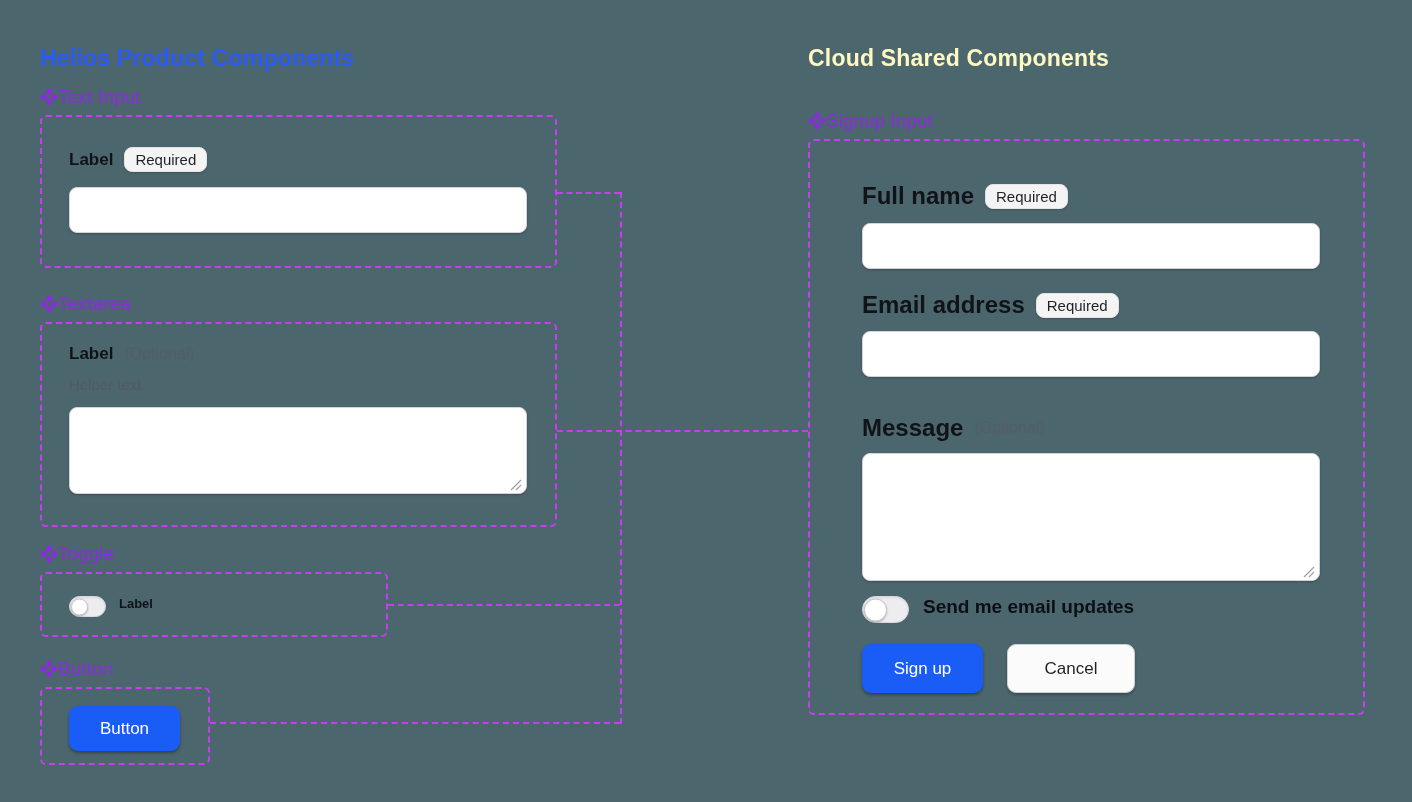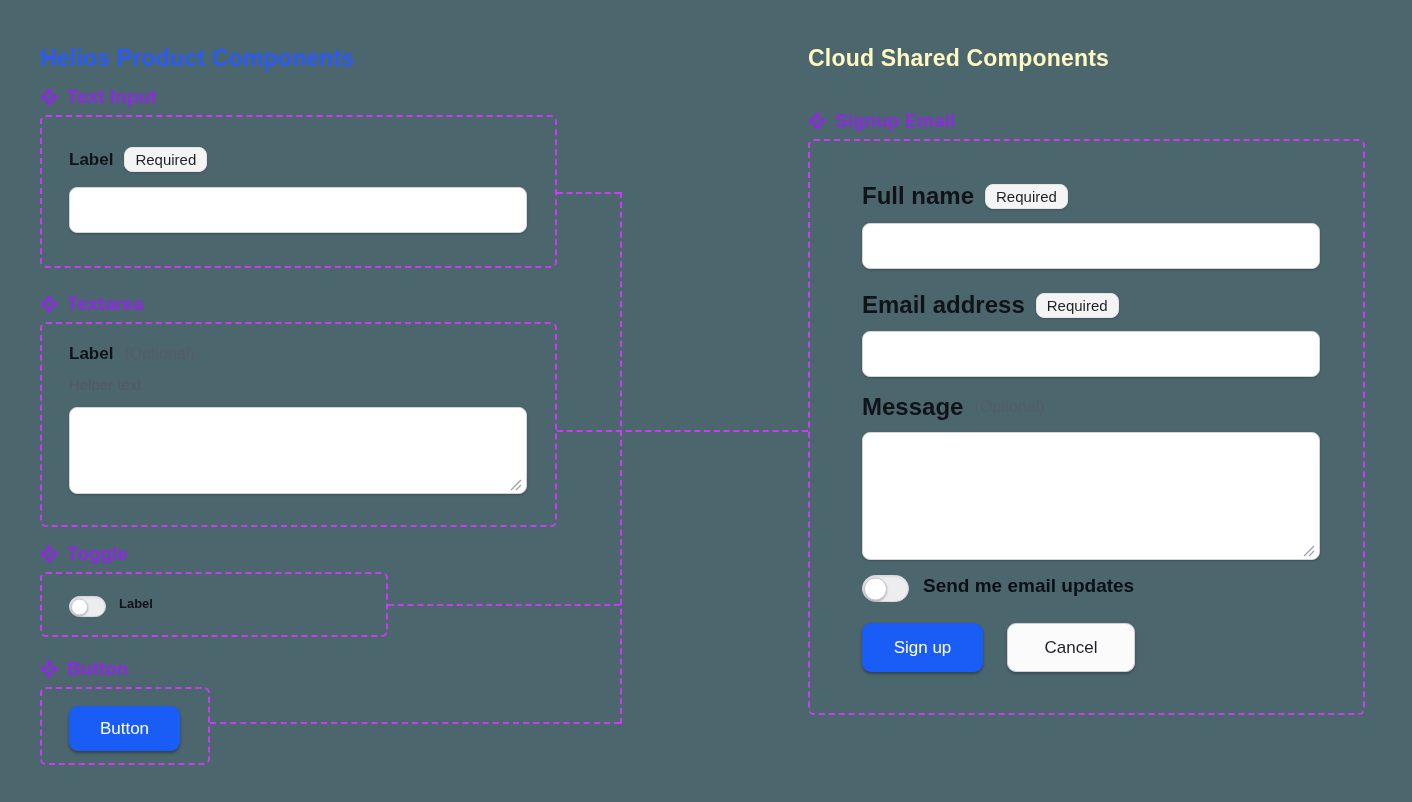--- a/index.html
+++ b/index.html
@@ -9,22 +9,22 @@
     font-family:"Liberation Sans", sans-serif;
     position:relative;overflow:hidden;
     -webkit-font-smoothing:antialiased;
   }
   .canvas{position:absolute;left:0;top:0;width:1412px;height:802px;border-radius:25px;}
 
   .page-title{position:absolute;font-size:23px;font-weight:800;letter-spacing:.2px;}
   .title-left{left:40px;top:30px;color:#2b5bf7;}
   .title-right{left:808px;top:30px;color:#fef9c3;}
 
-  .comp-heading{position:absolute;display:flex;align-items:center;gap:9px;
-    font-size:19px;font-weight:700;color:#8c2be2;cursor:default;}
+  .comp-heading{position:absolute;display:flex;align-items:center;
+    font-size:19px;font-weight:400;color:#8c2be2;cursor:default;}
   .comp-heading svg{display:block;flex:0 0 auto;}
 
   .dashed-box{position:absolute;border:2px dashed #c63df2;border-radius:6px;box-sizing:border-box;}
 
   .connector{position:absolute;}
   .connector.h{border-top:2px dashed #c63df2;height:0;}
   .connector.v{border-left:2px dashed #c63df2;width:0;}
 
   .label-row{display:flex;align-items:center;gap:11px;}
   .ctl-label{font-size:17px;font-weight:700;color:#101318;}
@@ -156,39 +156,39 @@
   </div>
 
   <h1 class="page-title title-right">Cloud Shared Components</h1>
 
   <div class="comp-heading" style="left:808px;top:110px">
     <span>
         <svg width="18" height="18" viewBox="0 0 24 24" fill="currentColor">
           <path d="M12 0l5 5-5 5-5-5z M0 12l5-5 5 5-5 5z M14 12l5-5 5 5-5 5z M12 14l5 5-5 5-5-5z"></path>
         </svg>
       </span>
-    <span>Signup Email</span>
+    <span>Signup Input</span>
   </div>
 
   <div class="dashed-box" style="left:808px;top:139px;width:557px;height:576px">
     <div style="padding:41px 43px 0 52px">
 
       <div class="label-row">
         <span class="ctl-label lg">Full name</span>
         <span class="badge">Required</span>
       </div>
       <input class="ctl-input" style="width: 458px; margin-top: 13px;" type="text" value="">
 
       <div class="label-row" style="margin-top:22px">
         <span class="ctl-label lg">Email address</span>
         <span class="badge">Required</span>
       </div>
       <input class="ctl-input" style="width: 458px; margin-top: 12px;" type="text" value="">
 
-      <div class="label-row" style="margin-top:16px">
+      <div class="label-row" style="margin-top:37px">
         <span class="ctl-label lg">Message</span>
         <span class="muted">(Optional)</span>
       </div>
       <div class="ta-wrap" style="width:458px;height:128px;margin-top:11px">
         <textarea placeholder="" style=""></textarea>
         <span class="grip"><svg width="12" height="12" viewBox="0 0 12 12">
               <path d="M11 1L1 11M11 6L6 11" stroke="#9ca3af" stroke-width="1.3" fill="none"></path>
             </svg></span>
       </div>
 

